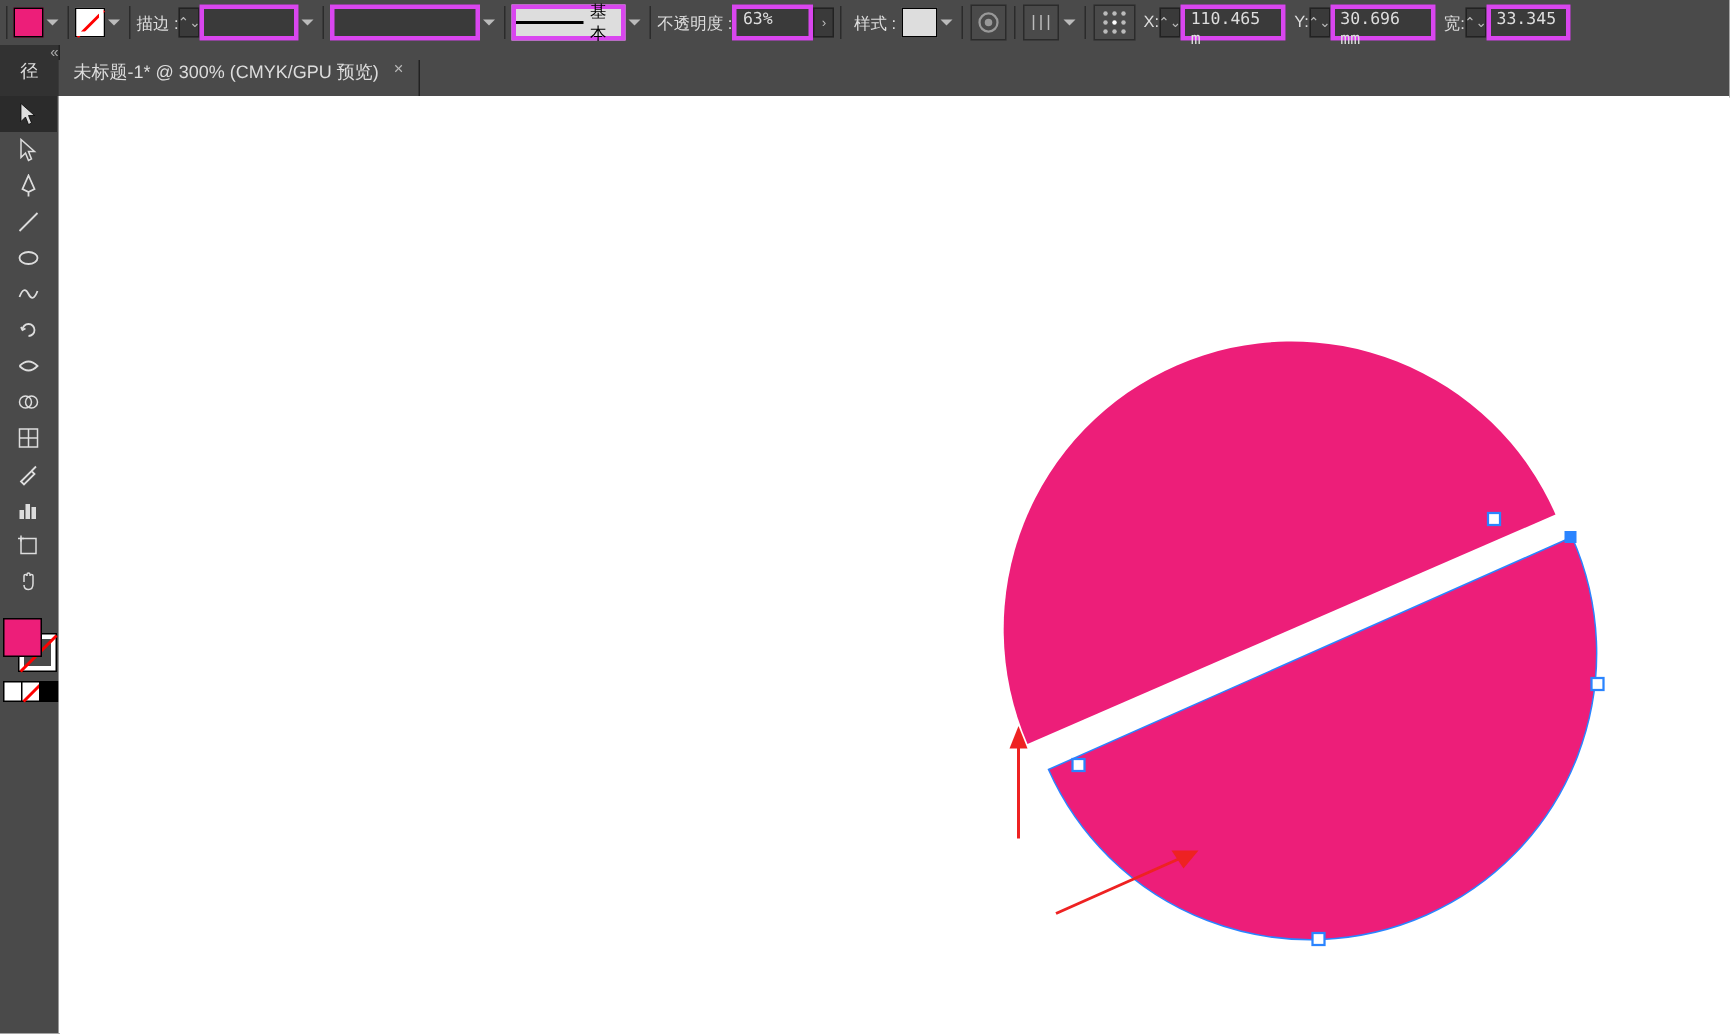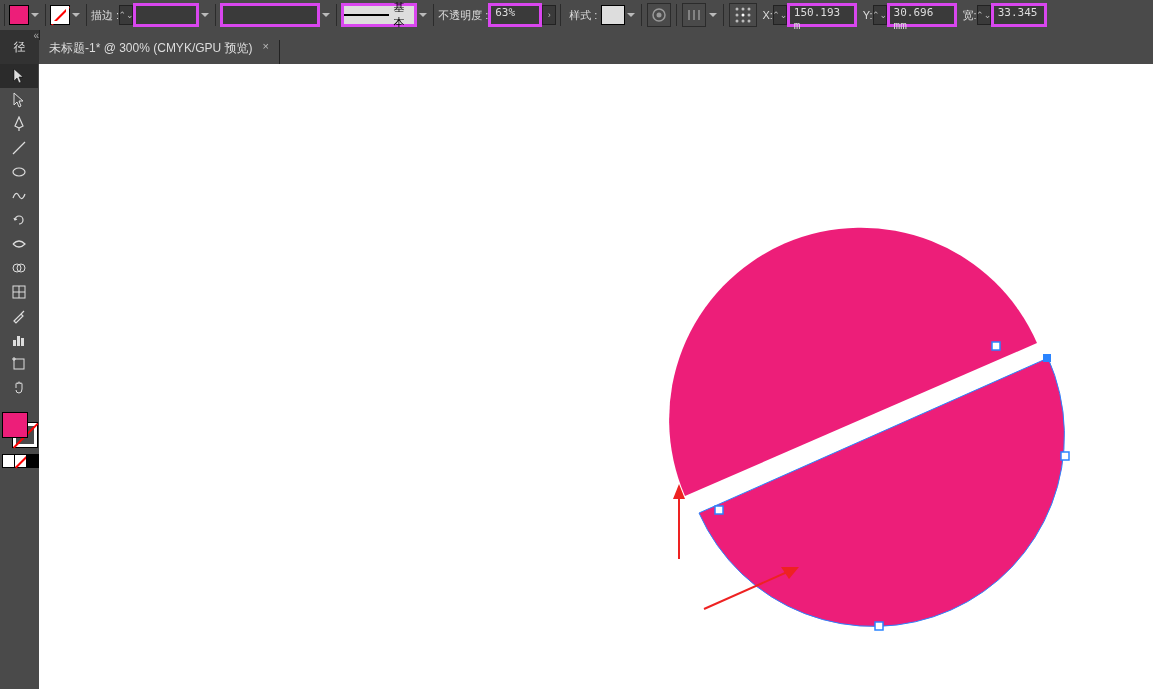--- a/index.html
+++ b/index.html
@@ -98,21 +98,21 @@
         <circle cx="4" cy="10" r="1.5"></circle>
         <circle cx="10" cy="10" r="1.5" fill="#fff"></circle>
         <circle cx="16" cy="10" r="1.5"></circle>
         <circle cx="4" cy="16" r="1.5"></circle>
         <circle cx="10" cy="16" r="1.5"></circle>
         <circle cx="16" cy="16" r="1.5"></circle>
       </svg>
   </span>
   <span style="margin-left:4px">X:</span>
   <span class="arrow-btn">⌃⌄</span>
-  <span class="num-field" style="width:56px">150.193 m</span>
+  <span class="num-field" style="width:56px">110.465 m</span>
   <span style="margin-left:6px">Y:</span>
   <span class="arrow-btn">⌃⌄</span>
   <span class="num-field" style="width:56px">30.696 mm</span>
   <span style="margin-left:6px">宽:</span>
   <span class="arrow-btn">⌃⌄</span>
   <span class="num-field" style="width:42px">33.345</span>
 </div>
 
 <div class="tabstrip"></div>
 <div class="sidehdr">

